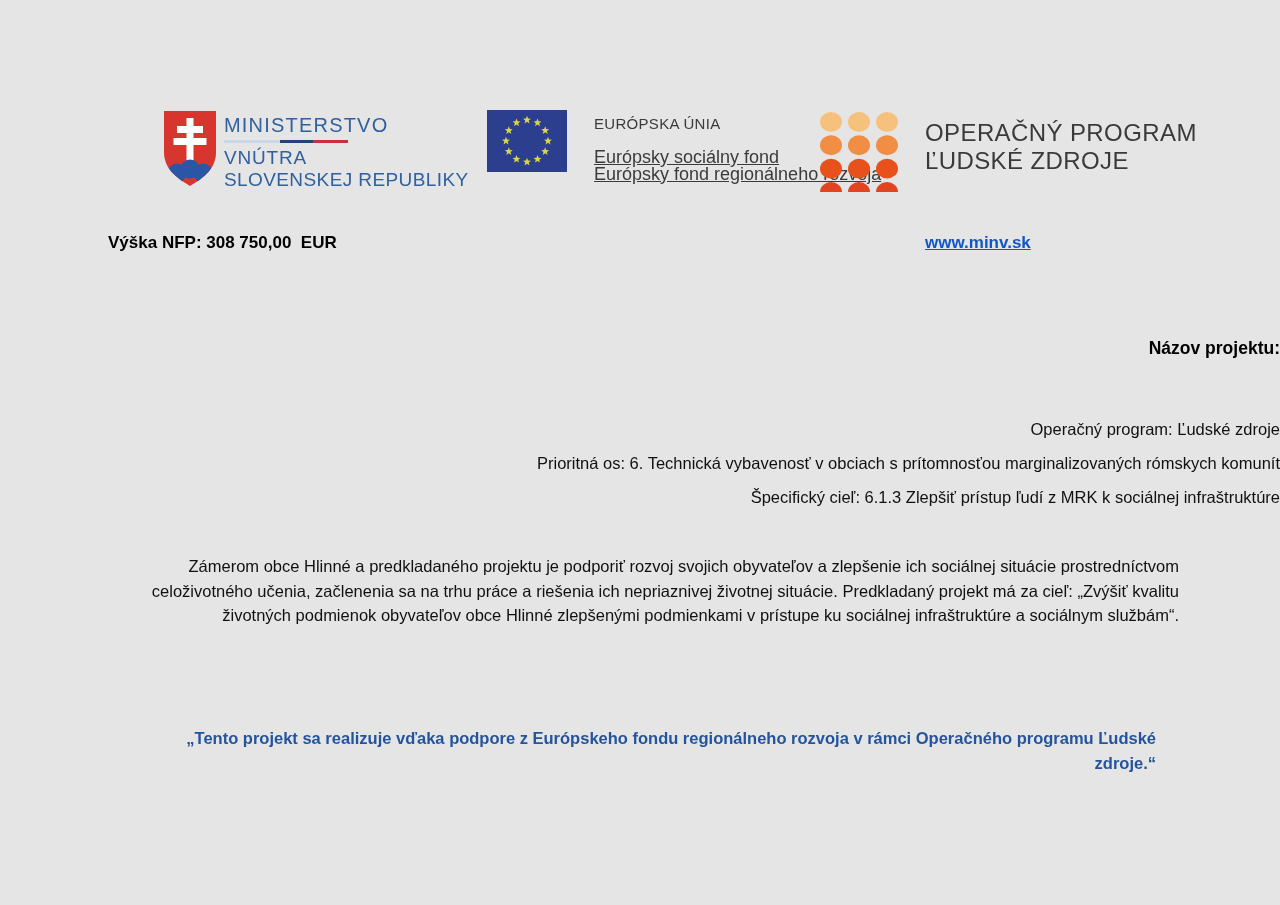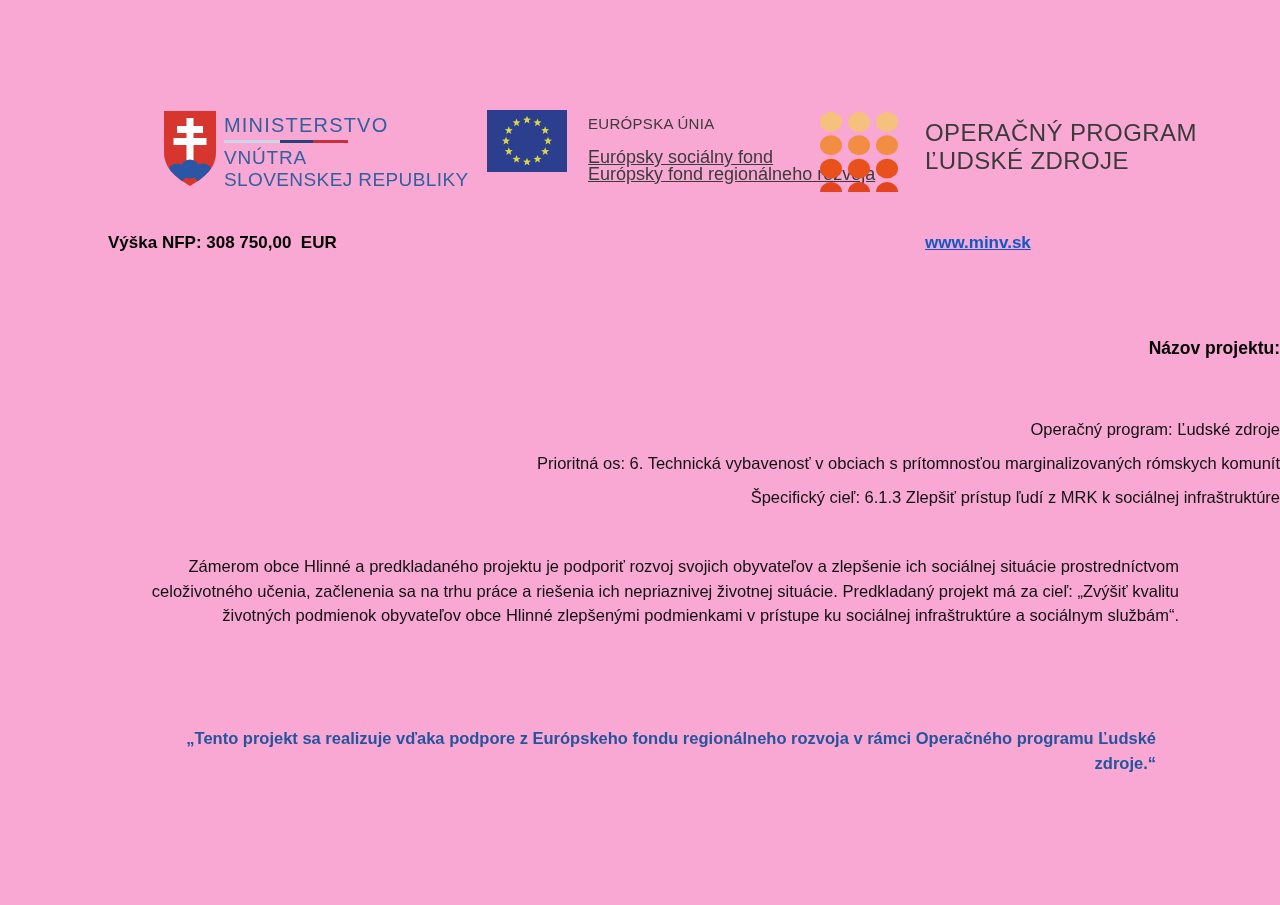--- a/index.html
+++ b/index.html
@@ -1,36 +1,36 @@
 <!DOCTYPE html>
 <html><head>
 <meta charset="utf-8">
 <style>
   * { margin:0; padding:0; box-sizing:border-box; }
   html,body { background:#fff; }
   .page {
     position:relative;
     width:1280px; height:905px;
-    background:#f9a8d4;
+    background:#e5e5e5;
     font-family:"Liberation Sans", sans-serif;
     overflow:hidden;
   }
 
   
   .ministry-logo { position:absolute; left:163px; top:110px; display:flex; gap:7px; }
   .ministry-text { padding-top:3px; color:#31609E; }
   .ministry-line1 { font-size:20px; letter-spacing:1.2px; line-height:24px; }
   .ministry-tricolor { width:124px; height:3px; display:flex; margin:3px 0 4px 0; }
   .ministry-tricolor .seg1 { width:45%; background:#CBD6E7; }
   .ministry-tricolor .seg2 { width:27%; background:#27417D; }
   .ministry-tricolor .seg3 { width:28%; background:#C8313B; }
   .ministry-line2 { font-size:19px; letter-spacing:0.8px; line-height:22px; }
   .ministry-line3 { font-size:19px; letter-spacing:0.4px; line-height:22px; }
 
-  .eu-logo { position:absolute; left:487px; top:110px; display:flex; gap:21px; }
+  .eu-logo { position:absolute; left:487px; top:110px; display:flex; gap:27px; }
   .eu-text { color:#3B3B3B; padding-top:5px; }
   .eu-title { font-size:15px; letter-spacing:0.3px; }
   .eu-funds { margin-top:17px; font-size:18px; line-height:16.5px;text-decoration:underline; }
 
   .op-logo { position:absolute; left:820px; top:112px; display:flex; gap:27px; }
   .op-text { color:#3A3A3A; font-size:24px; line-height:27.5px; letter-spacing:0.4px; padding-top:7px; }
 
   
   .info-nfp {
     position:absolute; left:108px; top:233px;

